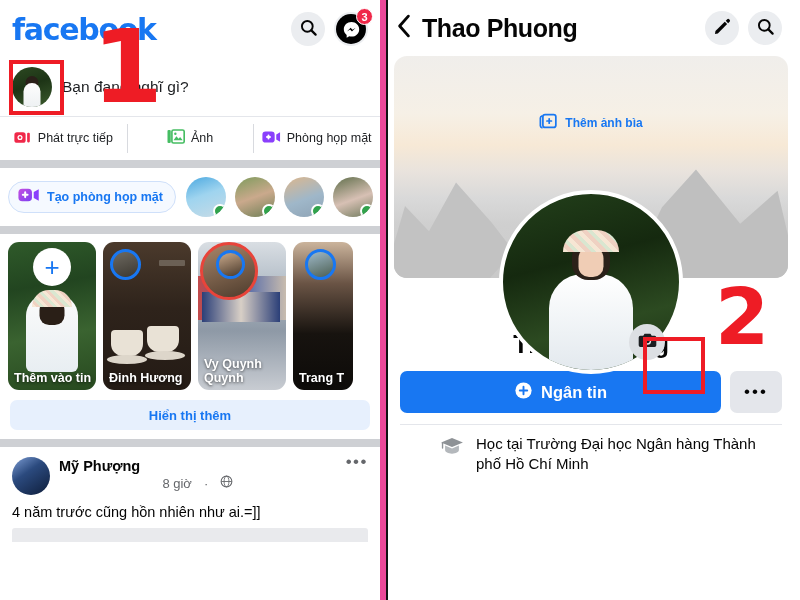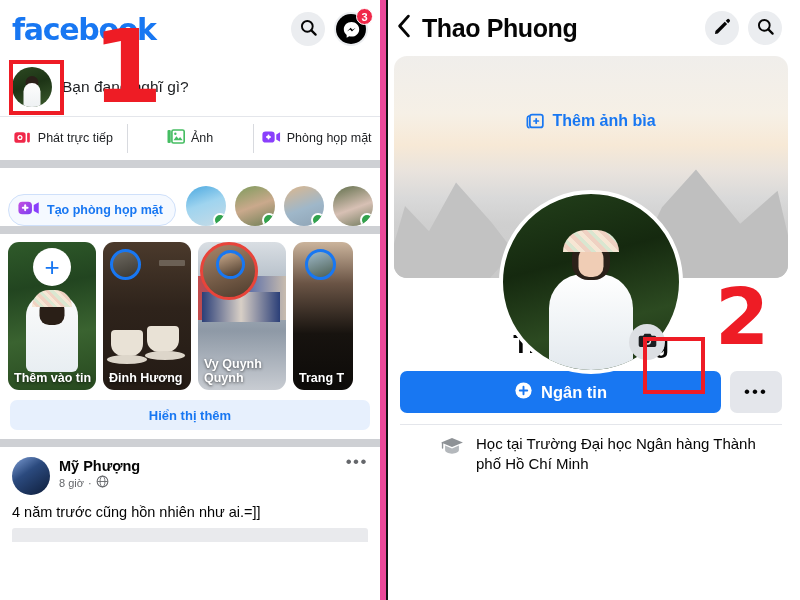--- a/index.html
+++ b/index.html
@@ -79,21 +79,21 @@
   .action-cell + .action-cell::before {
     content: ""; position: absolute; left: 0; top: 7px; bottom: 7px;
     width: 1px; background: #D8DADF;
   }
   .action-label { font-size: 12.5px; color: #1c1e21; font-weight: 400; line-height: 1.15; }
   .action-label.two { text-align: left; }
   .gray-sep { height: 8px; background: #CED0D4; }
 
   
   .rooms-row {
-    height: 58px; display: flex; align-items: flex-end; gap: 10px;
+    height: 58px; display: flex; align-items: center; gap: 10px;
     padding: 0 8px; background: #fff;
   }
   .room-pill {
     display: flex; align-items: center; gap: 7px;
     border: 1px solid #CFE0FA; background: #F5F9FF;
     border-radius: 22px; padding: 5px 12px 5px 9px; flex: none;
   }
   .room-pill-text {
     font-size: 12.5px; color: #1877F2; font-weight: 600; line-height: 1.2;
   }
@@ -140,21 +140,21 @@
   }
 
   
   .post { padding: 10px 12px 0 12px; background: #fff; }
   .post-head { display: flex; align-items: flex-start; gap: 9px; }
   .post-av {
     width: 38px; height: 38px; border-radius: 50%; flex: none; overflow: hidden;
     background: linear-gradient(145deg,#7f9fd6 0%,#2b4a7e 40%,#0e1d3a 100%);
   }
   .post-name { font-size: 14.5px; font-weight: 700; color: #050505; line-height: 1.25; }
-  .post-meta { font-size: 11px; color: #65676B; display: flex; align-items: center; gap: 4px; }
+  .post-meta { font-size: 13px; color: #65676B; display: flex; align-items: center; gap: 12px; justify-content: center; }
   .post-dots { margin-left: auto; color: #65676B; font-size: 17px; letter-spacing: 1.5px; line-height: 10px; }
   .post-body { font-size: 14.5px; color: #050505; margin-top: 9px; }
   .post-img-strip { margin-top: 8px; height: 14px; background: #e9eaed; border-radius: 3px 3px 0 0; }
 
   
   .pf-header {
     height: 56px; display: flex; align-items: center; gap: 10px;
     padding: 0 12px 0 8px; background: #fff;
   }
   .pf-title { font-size: 25px; font-weight: 700; color: #050505; letter-spacing: -0.4px; }
@@ -185,22 +185,22 @@
     background: #c9c9c9;
     clip-path: polygon(0% 100%, 26% 26%, 52% 62%, 74% 22%, 100% 100%);
   }
   .mtn-c {
     right: -10px; bottom: 0; width: 170px; height: 118px;
     background: #bfbfbf;
     clip-path: polygon(0% 100%, 20% 40%, 40% 8%, 66% 54%, 88% 26%, 100% 100%);
   }
   .cover-cta {
     position: absolute; left: 0; right: 0; top: 56px;
-    display: flex; justify-content: center; gap: 7px;
-    color: #1877F2; font-size: 16px; font-weight: 700; z-index: 4;
+    display: flex; align-items: center; justify-content: center; gap: 7px;
+    color: #1877F2; font-size: 12px; font-weight: 700; z-index: 4;
   }
 
   .pf-avatar-wrap {
     position: absolute; left: 50%; transform: translateX(-50%);
     top: 134px; width: 184px; height: 184px; z-index: 6;
   }
   .pf-avatar {
     width: 184px; height: 184px; border-radius: 50%;
     border: 4px solid #fff; overflow: hidden; position: relative;
     background: linear-gradient(165deg,#23401b 0%,#15290f 38%,#2c4a21 70%,#1b3214 100%);

